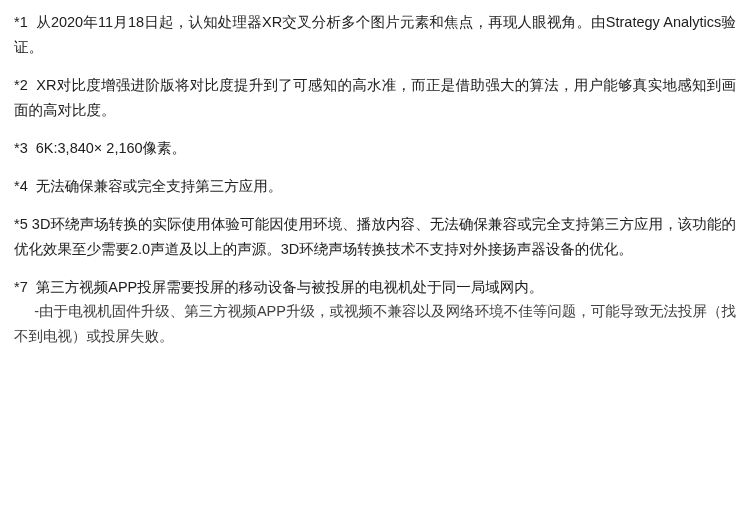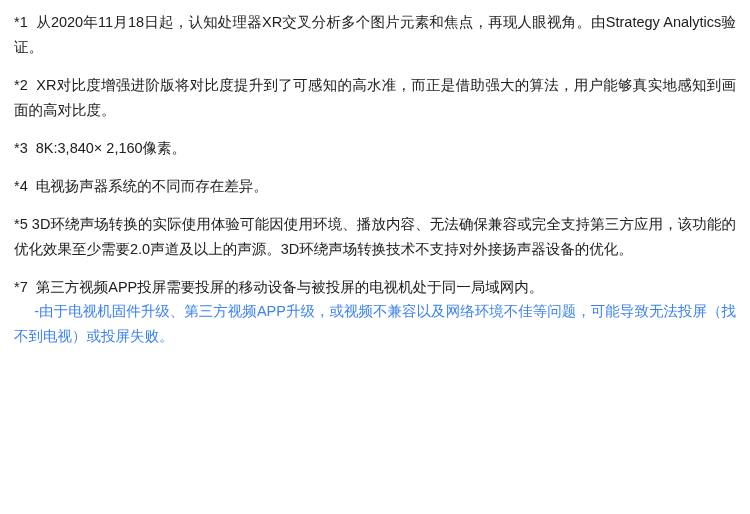--- a/index.html
+++ b/index.html
@@ -34,42 +34,42 @@
   .note.tight {
     margin-bottom: 0;
   }
   .note .marker {
     white-space: pre;
   }
   .sub-note {
     display: block;
     font-size: 14.5px;
     line-height: 1.72;
-    color: #3b82f6;
+    color: #404040;
     margin: 0 0 10px 0;
     text-align: justify;
     text-justify: inter-ideograph;
     text-indent: 0;
   }
   .sub-note .lead {
     white-space: pre;
   }
 </style>
 </head>
 <body>
 
 <div class="page">
 
   <p class="note"><span class="marker">*1</span><span class="marker">  </span><span>从2020年11月18日起，认知处理器XR交叉分析多个图片元素和焦点，再现人眼视角。由Strategy Analytics验证。</span></p>
 
   <p class="note"><span class="marker">*2</span><span class="marker">  </span><span>XR对比度增强进阶版将对比度提升到了可感知的高水准，而正是借助强大的算法，用户能够真实地感知到画面的高对比度。</span></p>
 
-  <p class="note"><span class="marker">*3</span><span class="marker">  </span><span>8K:3,840× 2,160像素。</span></p>
+  <p class="note"><span class="marker">*3</span><span class="marker">  </span><span>6K:3,840× 2,160像素。</span></p>
 
-  <p class="note"><span class="marker">*4</span><span class="marker">  </span><span>电视扬声器系统的不同而存在差异。</span></p>
+  <p class="note"><span class="marker">*4</span><span class="marker">  </span><span>无法确保兼容或完全支持第三方应用。</span></p>
 
   <p class="note"><span class="marker">*5</span><span class="marker"> </span><span>3D环绕声场转换的实际使用体验可能因使用环境、播放内容、无法确保兼容或完全支持第三方应用，该功能的优化效果至少需要2.0声道及以上的声源。3D环绕声场转换技术不支持对外接扬声器设备的优化。</span></p>
 
 
   <p class="note tight"><span class="marker">*7</span><span class="marker">  </span><span>第三方视频APP投屏需要投屏的移动设备与被投屏的电视机处于同一局域网内。</span></p>
 
   <p class="sub-note"><span class="lead">     -</span><span>由于电视机固件升级、第三方视频APP升级，或视频不兼容以及网络环境不佳等问题，可能导致无法投屏（找不到电视）或投屏失败。</span></p>
 
 </div>
 

